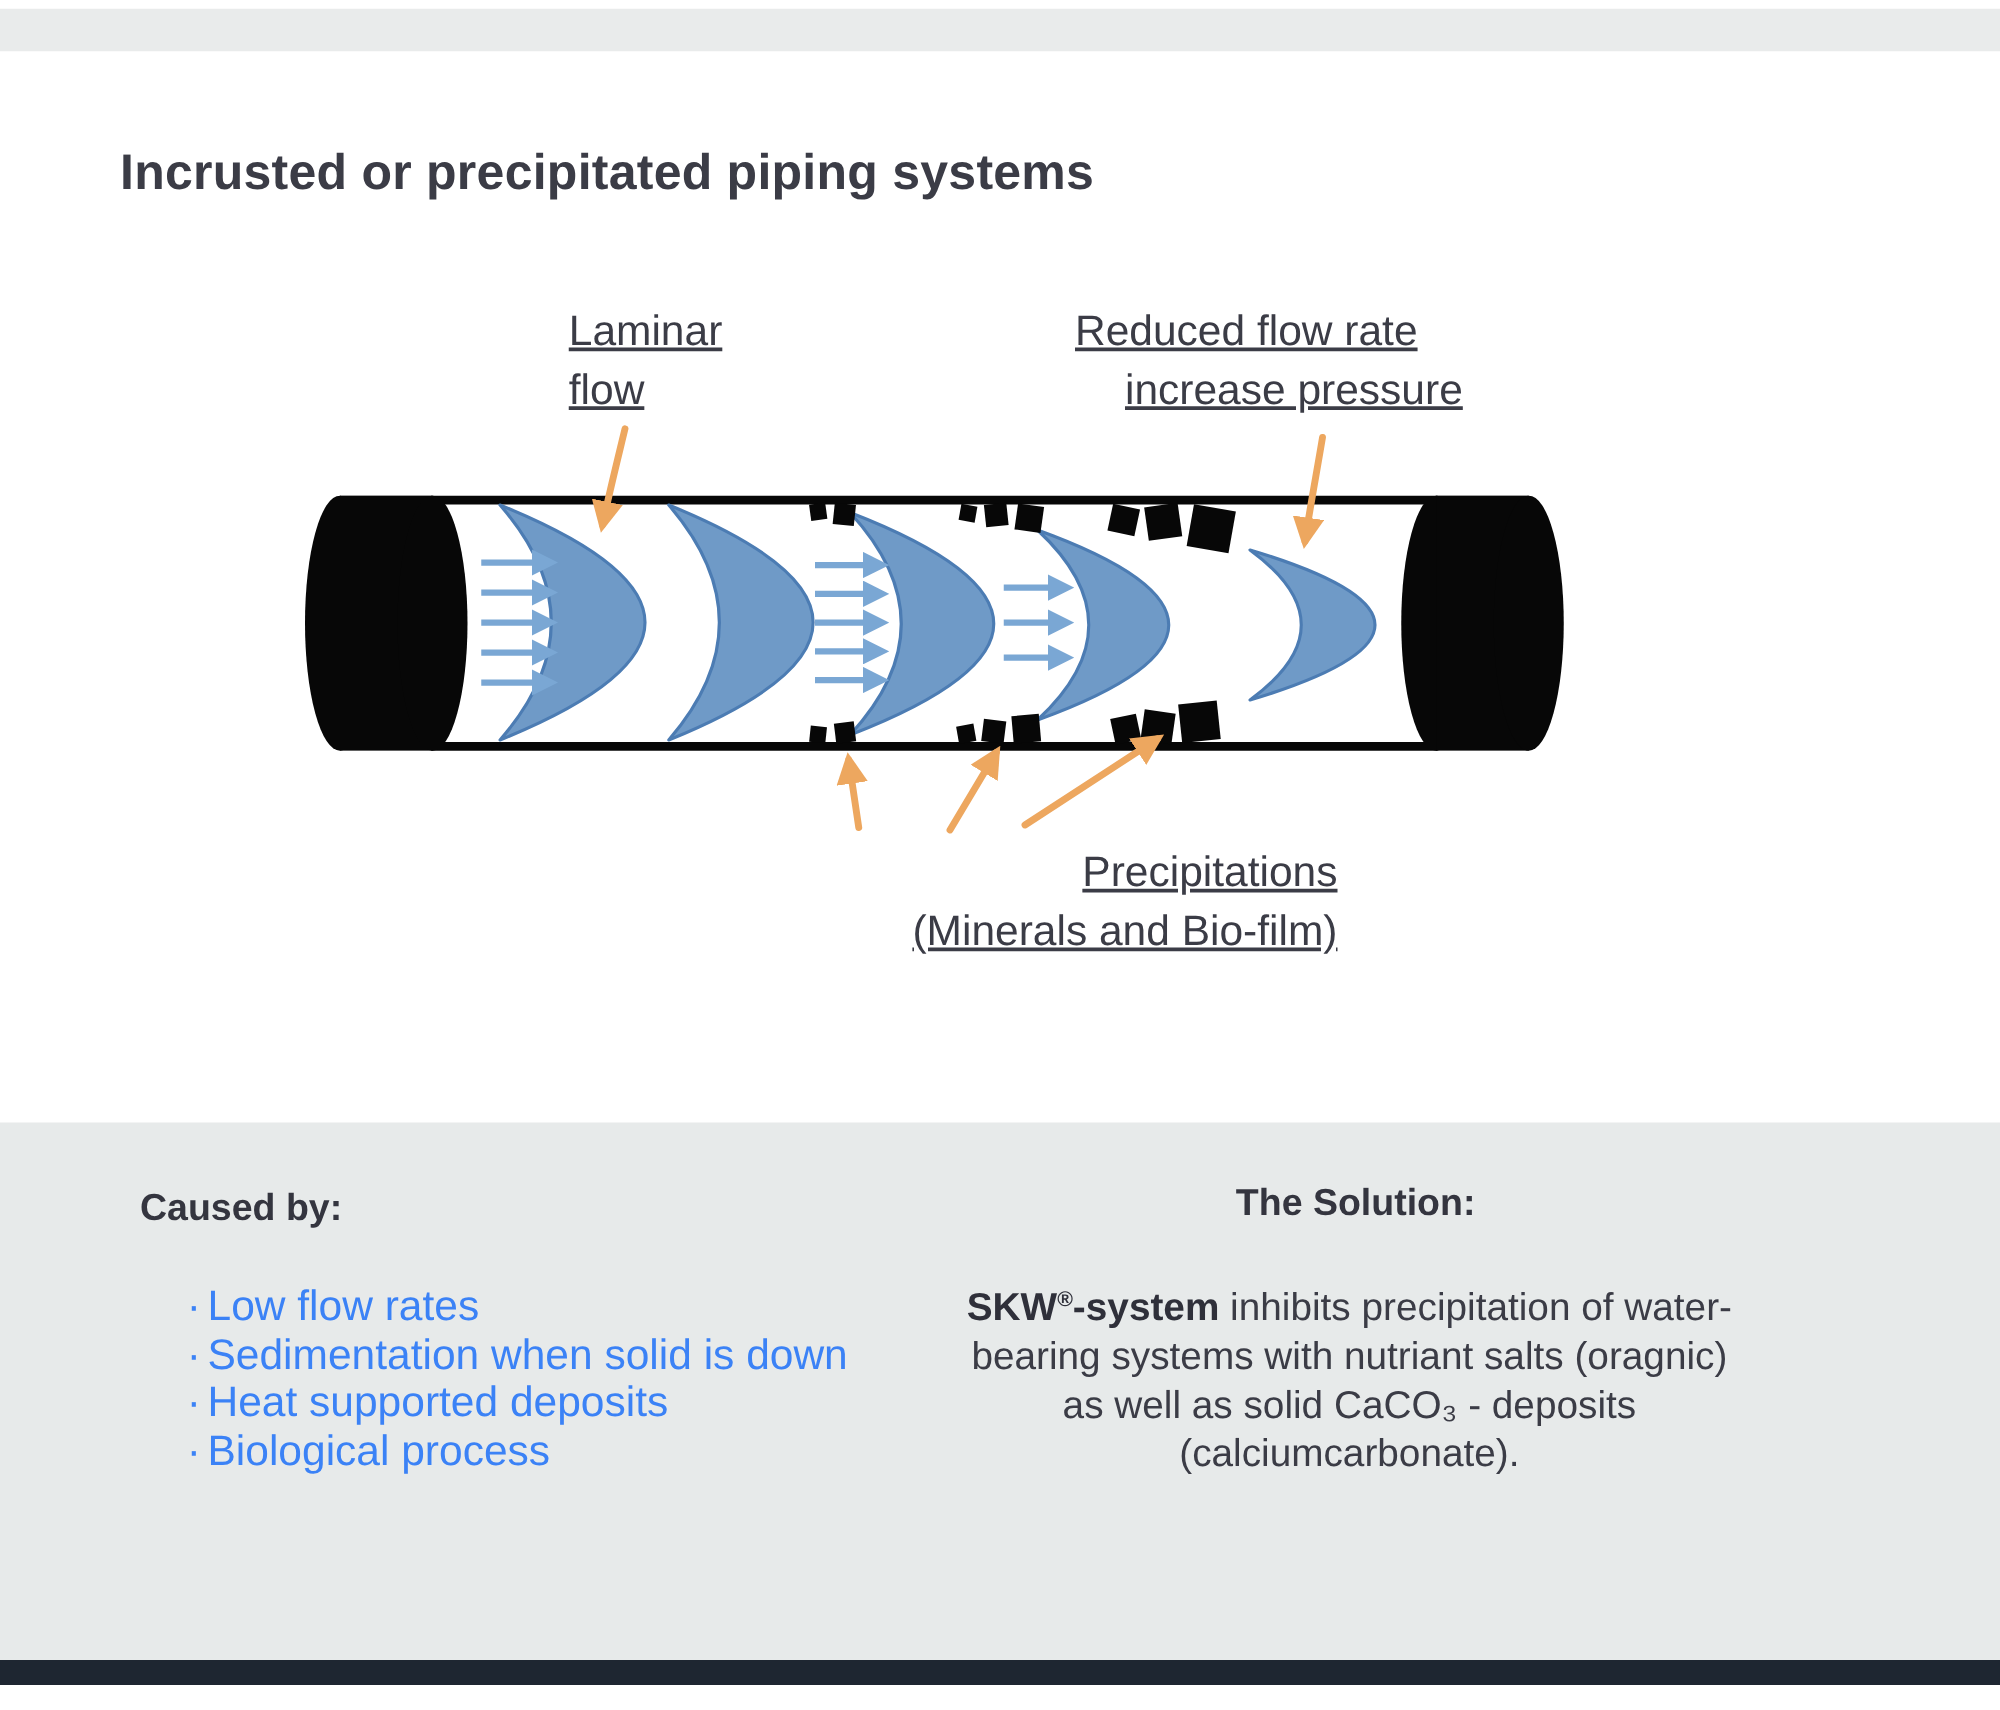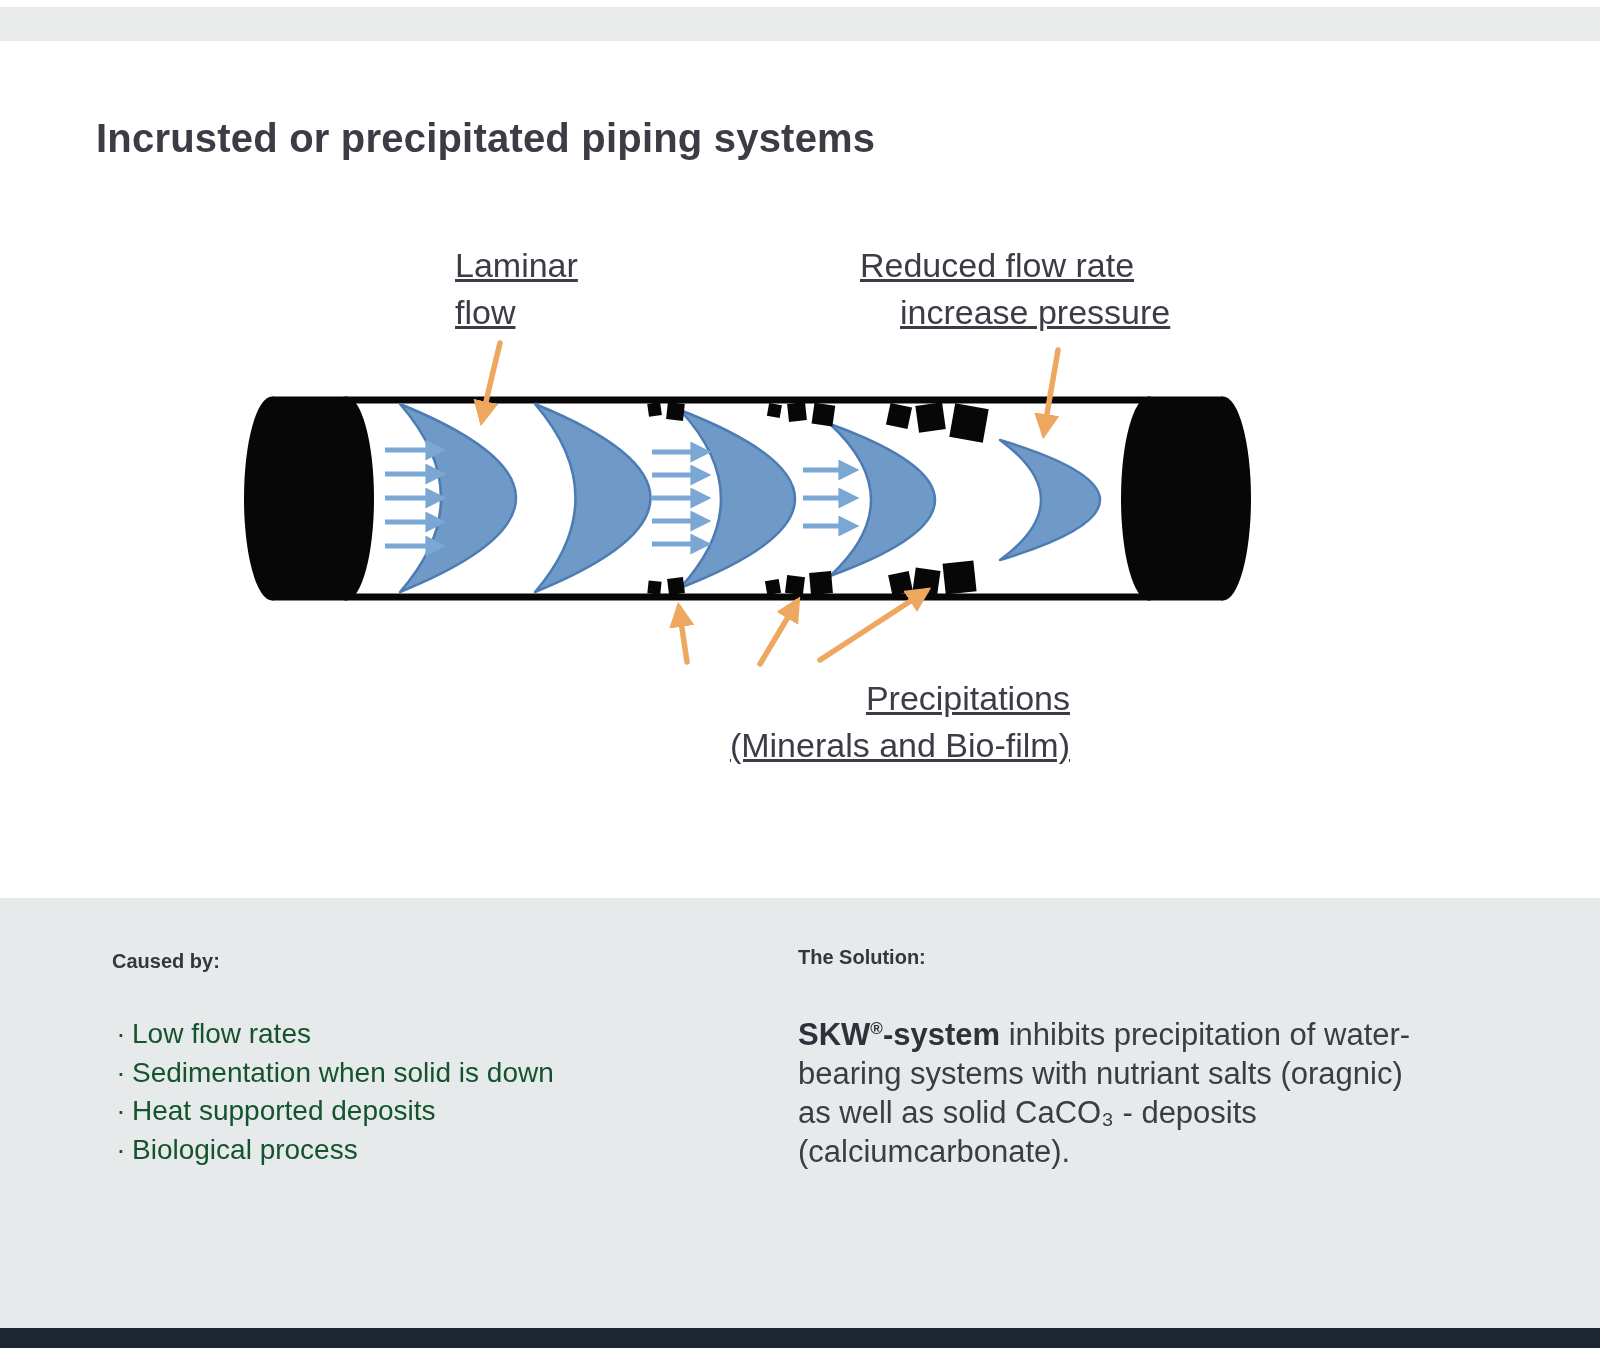--- a/index.html
+++ b/index.html
@@ -44,34 +44,35 @@
   .label-precip  { left: 430px; top: 675px; width: 640px; text-align: right; }
   .label-reduced .line2 { padding-left: 40px; }
 
   .bottom-section {
     position: absolute;
     left: 0; top: 898px;
     width: 1600px; height: 448px;
     background: #e7eaea;
   }
   .col-heading {
-    font-size: 20px;
+    font-size: 30px;
     font-weight: 700;
     color: #34353f;
   }
   .caused-block { position: absolute; left: 112px; top: 950px; width: 640px; }
   .caused-list { list-style: none; margin-top: 42px; }
   .caused-item {
-    font-size: 28px;
+    font-size: 34px;
     line-height: 38.5px;
-    color: #14532d;
+    color: #3b82f6;
     white-space: nowrap;
+    margin-left: 34px;
   }
   .caused-item .dot { display: inline-block; width: 18px; text-align: center; margin-right: 2px; }
-  .solution-block { position: absolute; left: 798px; top: 946px; width: 625px; }
+  .solution-block { position: absolute; left: 772px; top: 946px; width: 625px; text-align: center; }
   .solution-text {
     margin-top: 40px;
     font-size: 31px;
     line-height: 39px;
     color: #3b3c46;
     width: 615px;
   }
   .solution-text strong { font-weight: 700; color: #2f303a; }
   .solution-text sup { font-size: 0.55em; }
   .bottom-bar {

